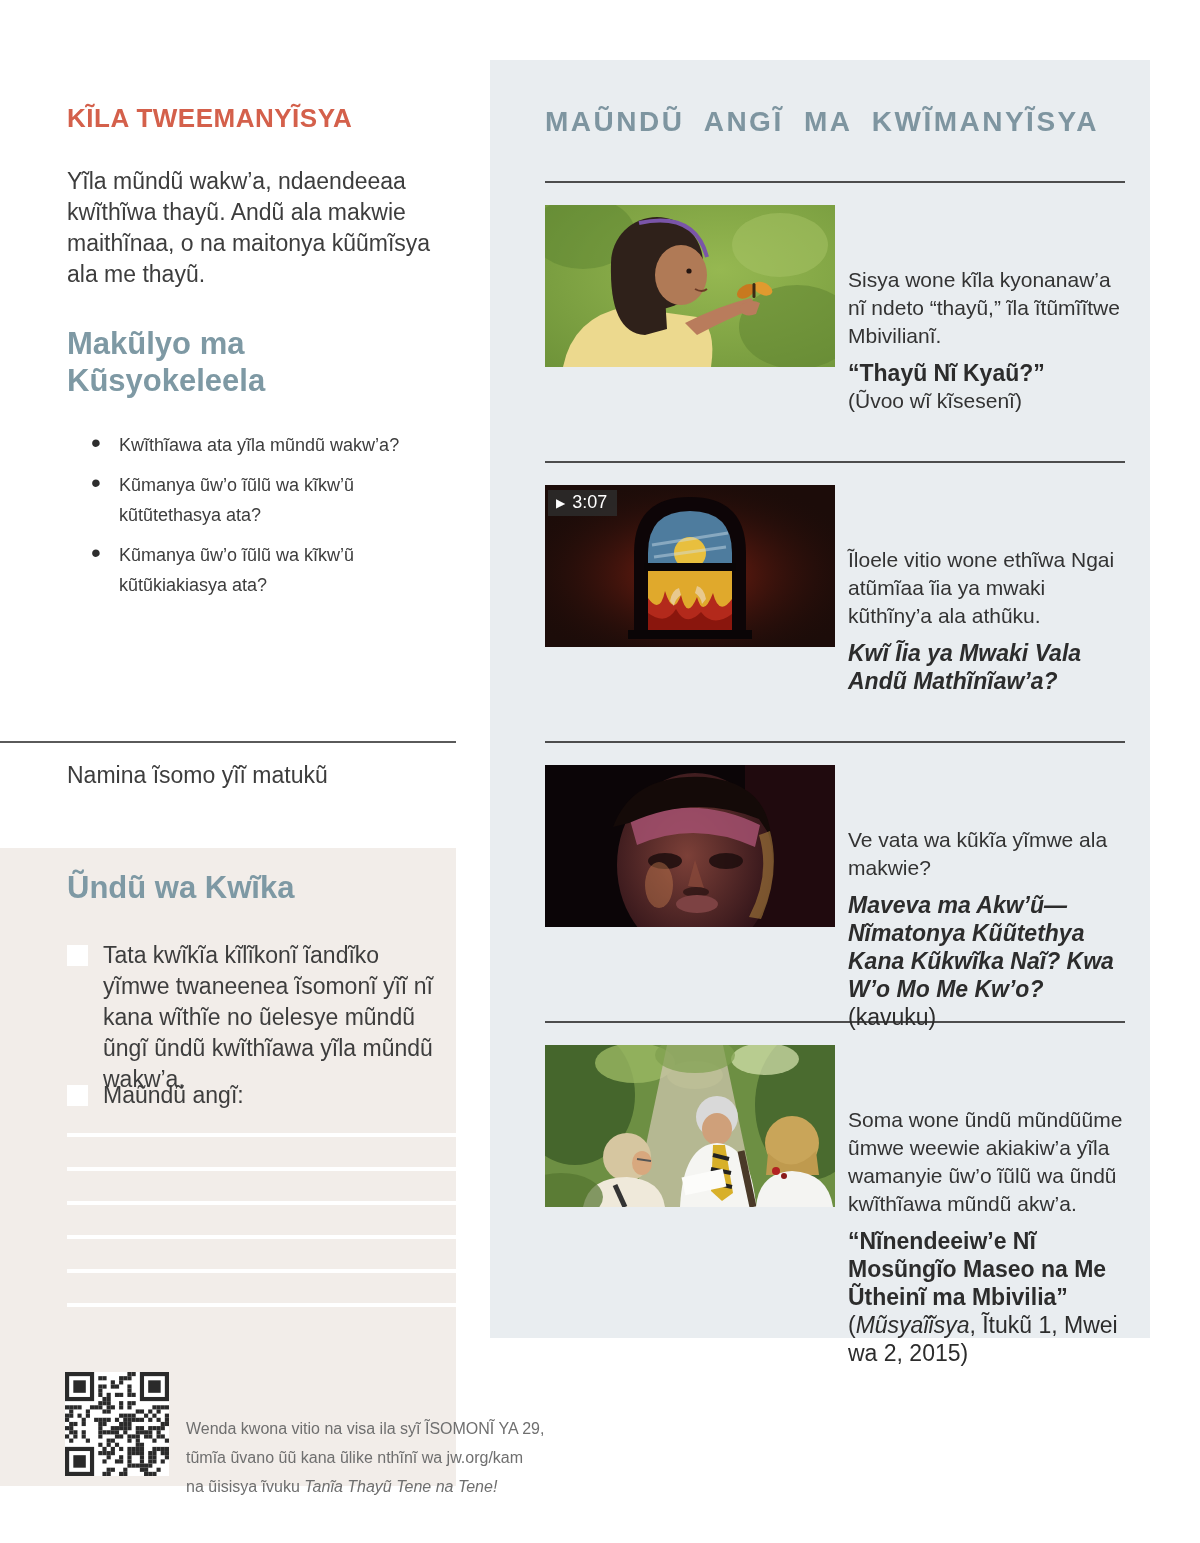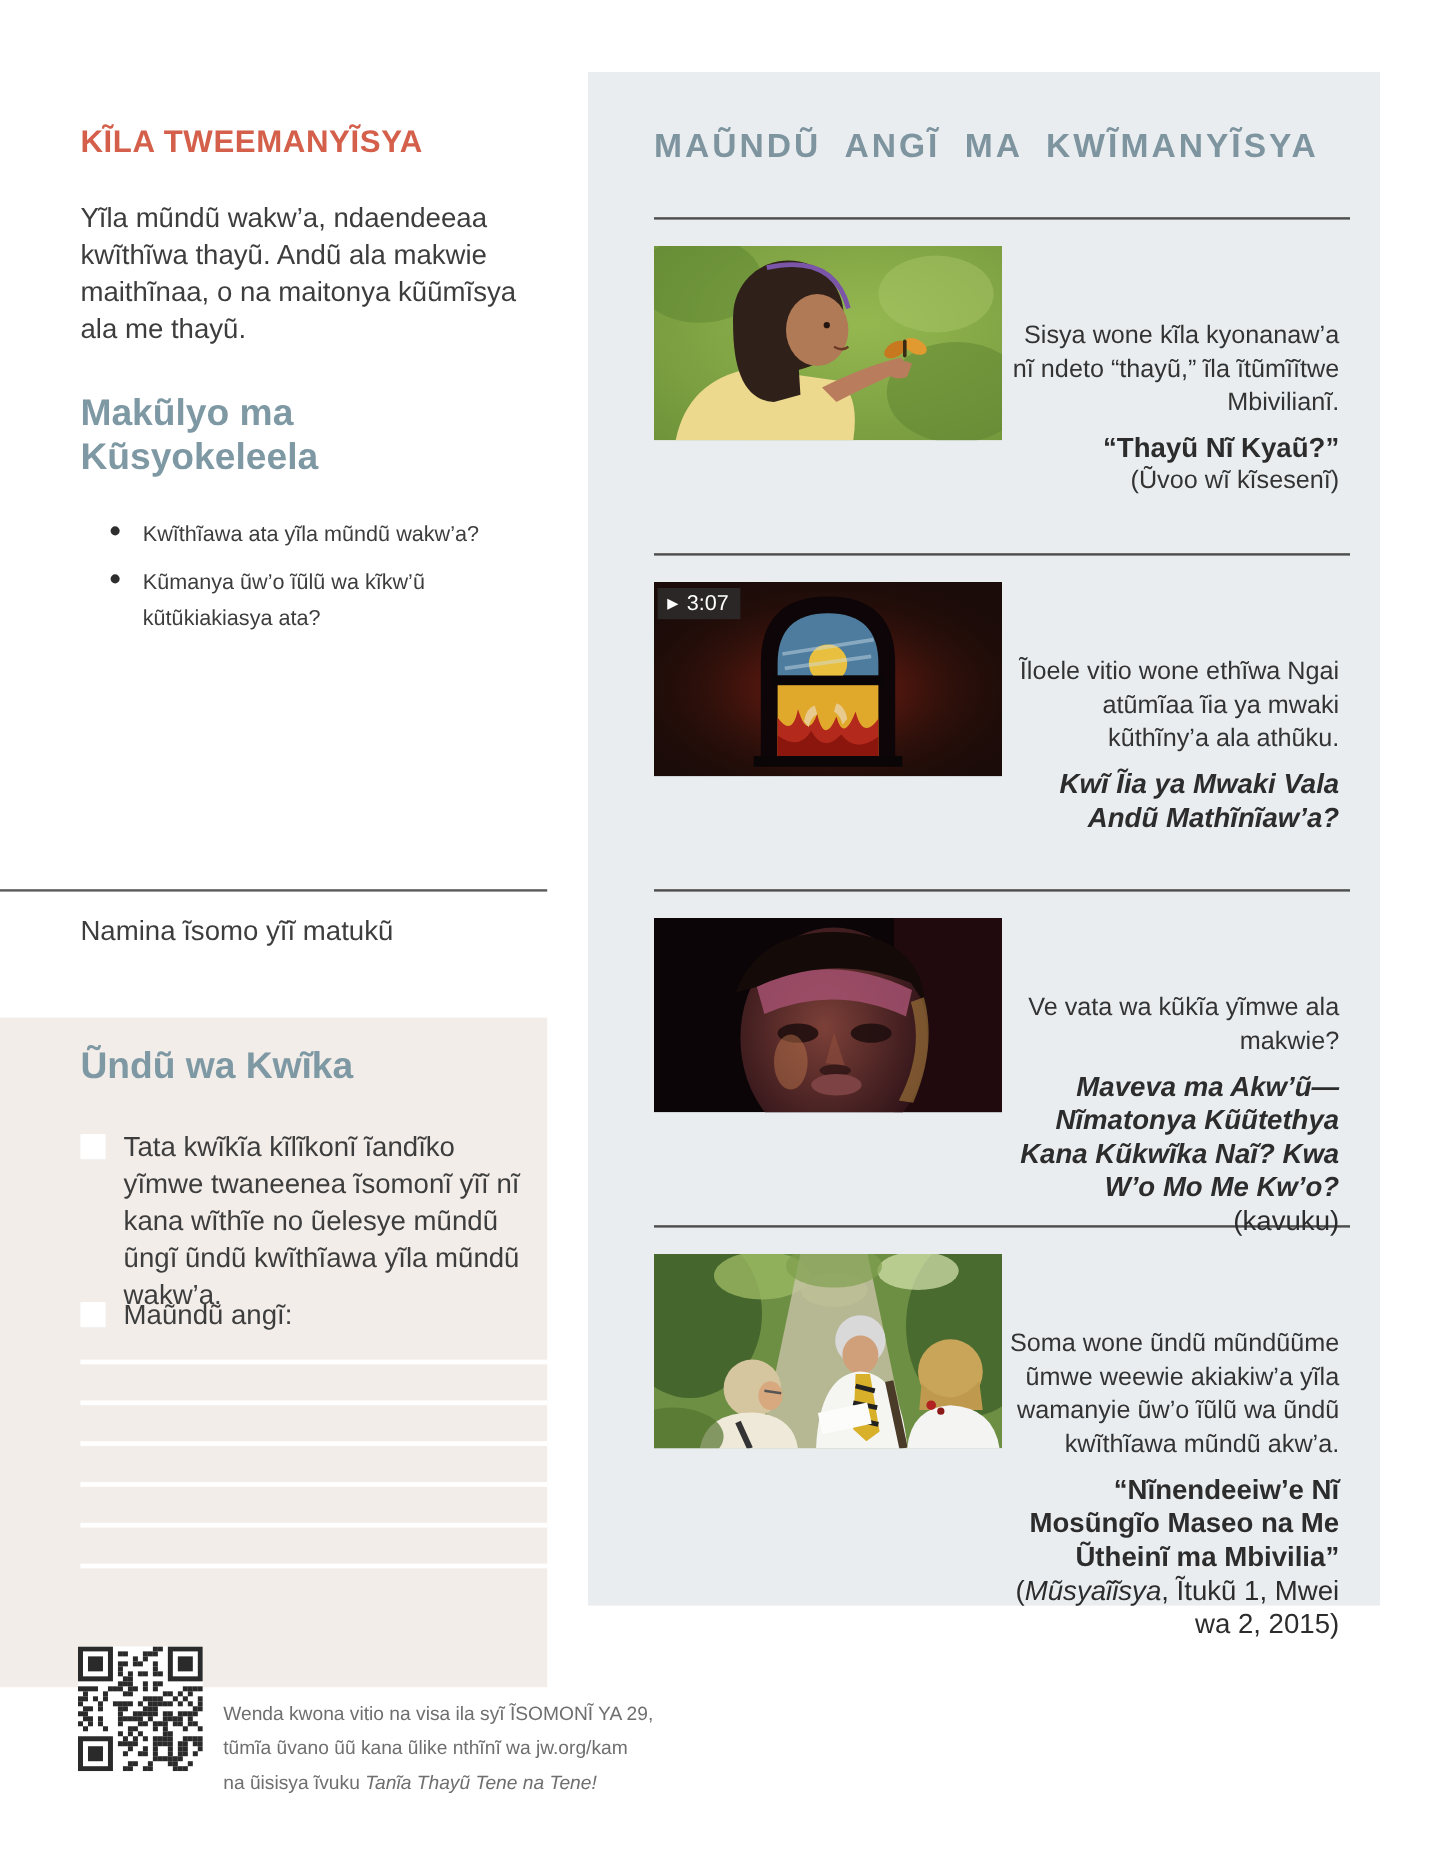--- a/index.html
+++ b/index.html
@@ -13,37 +13,37 @@
   .intro { position:absolute; left:67px; top:166px; width:398px; font-size:23px; line-height:31px; color:#3d3d3d; }
   .questions-heading { position:absolute; left:67px; top:325px; width:280px; font-size:31px; line-height:37px;
     font-weight:700; color:#7e99a4; }
   .questions { position:absolute; left:67px; top:430px; width:392px; }
   .q-item { position:relative; padding-left:52px; font-size:18px; line-height:30px; color:#3d3d3d; margin-bottom:10px; }
   .q-item::before { content:"\2022"; position:absolute; left:24px; top:-2px; font-size:28px; color:#2e2e2e; }
 
   .left-divider { position:absolute; left:0; top:741px; width:456px; height:2px; background:#5a5a5a; }
   .goal-note { position:absolute; left:67px; top:762px; font-size:23px; color:#3d3d3d; }
 
-  .todo-box { position:absolute; left:0; top:848px; width:456px; height:558px; background:#f2ede9; }
+  .todo-box { position:absolute; left:0; top:848px; width:456px; height:638px; background:#f2ede9; }
   .todo-heading { position:absolute; left:67px; top:22px; font-size:31px; font-weight:700; color:#7e99a4; }
   .todo-item { position:absolute; left:67px; display:flex; gap:15px; width:378px; }
   .todo-item-1 { top:92px; }
   .todo-item-2 { top:232px;text-align:center; }
   .todo-check { flex:0 0 auto; width:21px; height:21px; background:#ffffff; margin-top:5px; }
   .todo-text { font-size:23px; line-height:31px; color:#3d3d3d; }
   .write-line { position:absolute; left:67px; right:0; height:4px; background:#ffffff; }
 
   
   .right-panel { position:absolute; left:490px; top:60px; width:660px; height:1278px; background:#e9edf0;padding-left:21px; }
   .rp-heading { position:absolute; left:55px; top:46px; font-size:28px; font-weight:700; color:#7e95a0;
     letter-spacing:2.5px; word-spacing:10px; }
   .rp-divider { position:absolute; left:55px; width:580px; height:2px; background:#4d4d4d; }
   .rc-media { position:absolute; left:55px; width:290px; height:162px; overflow:hidden; cursor:pointer; }
   .rc-media svg { display:block; width:100%; height:100%; }
-  .rc-text { position:absolute; left:342px; width:284px; color:#333;text-align:right; }
+  .rc-text { position:absolute; left:358px; width:284px; color:#333; }
   .rc-body { font-size:21px; line-height:28px; color:#333; }
   .rc-title { margin-top:9px; font-size:23px; line-height:28px; font-weight:700; color:#2c2c2c; }
   .rc-title .bi { font-style:italic; }
   .rc-title .reg { font-weight:400; }
   .rc-title .reg-it { font-weight:400; font-style:italic; }
   .rc-sub { font-size:21px; line-height:28px; color:#333; }
   .video-badge { position:absolute; left:3px; top:5px; display:flex; align-items:center; gap:7px;
     background:rgba(45,45,45,.82); color:#fff; padding:2px 10px 3px 8px; font-size:18px; }
   .video-badge .play { font-size:12px; line-height:1; }
 
@@ -56,20 +56,21 @@
 <body>
 
 <div class="page">
 
   <h1 class="review-heading">KĨLA TWEEMANYĨSYA</h1>
   <p class="intro">Yĩla mũndũ wakw’a, ndaendeeaa kwĩthĩwa thayũ. Andũ ala makwie maithĩnaa, o na maitonya kũũmĩsya ala me thayũ.</p>
   <h2 class="questions-heading">Makũlyo ma Kũsyokeleela</h2>
 
   <div class="questions">
     <div class="q-item"><span>Kwĩthĩawa ata yĩla mũndũ wakw’a?</span></div>
+    <div class="q-item"><span>Kũmanya ũw’o ĩũlũ wa kĩkw’ũ kũtũtethasya ata?</span></div>
     <div class="q-item"><span>Kũmanya ũw’o ĩũlũ wa kĩkw’ũ kũtũkiakiasya ata?</span></div>
   </div>
 
   <div class="left-divider"></div>
   <p class="goal-note">Namina ĩsomo yĩĩ matukũ</p>
 
   <div class="todo-box">
     <h2 class="todo-heading">Ũndũ wa Kwĩka</h2>
 
     <div class="todo-item todo-item-1">

